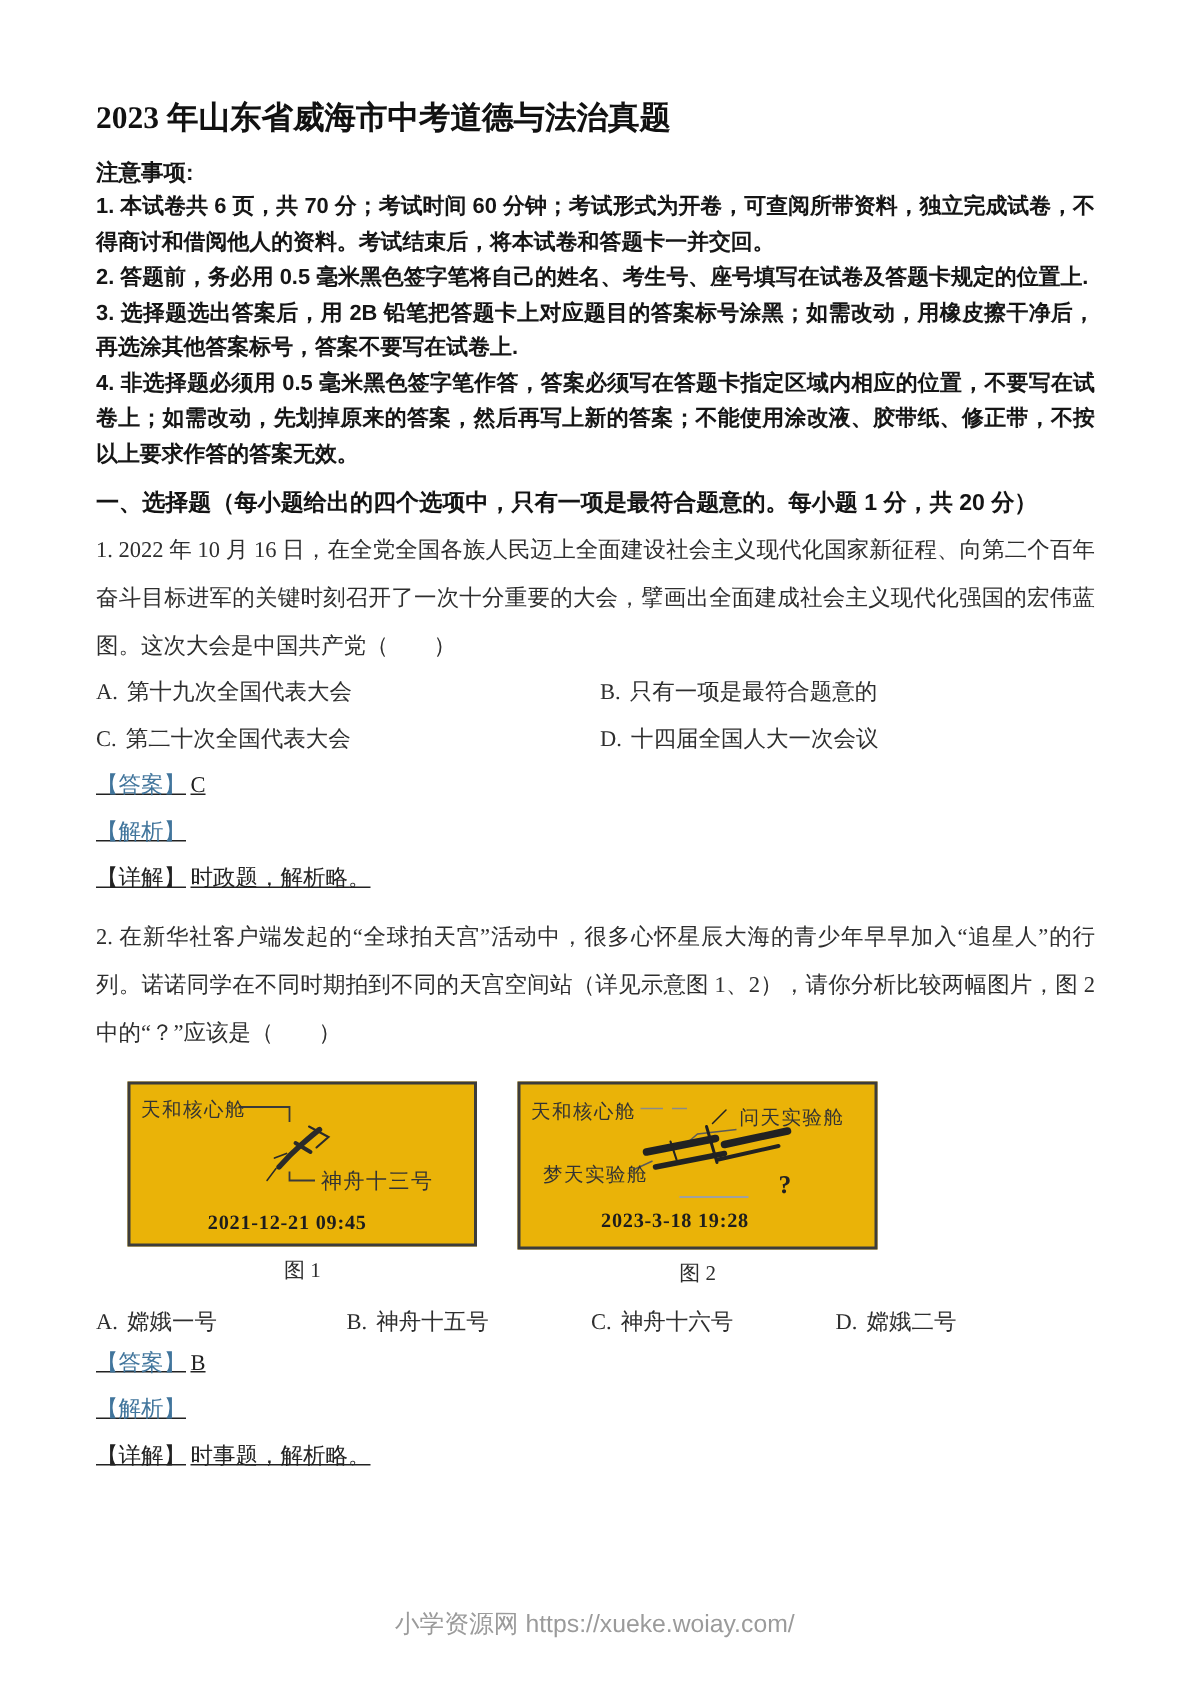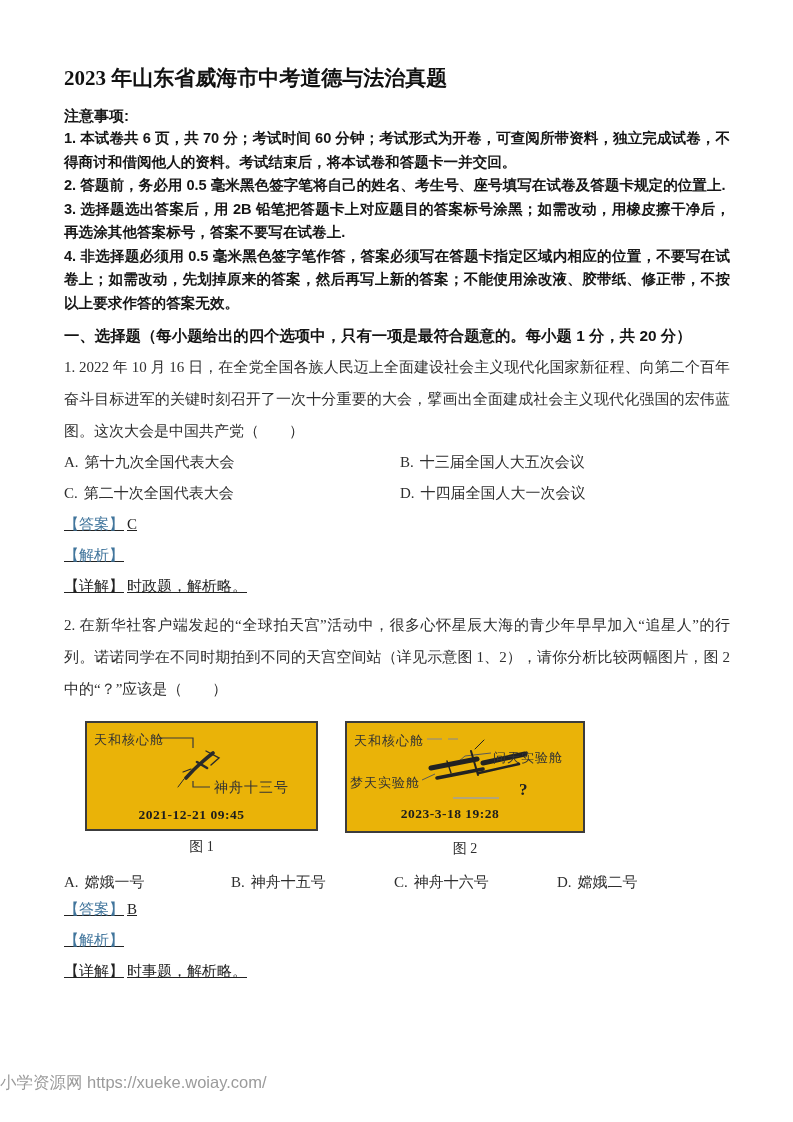--- a/index.html
+++ b/index.html
@@ -61,21 +61,21 @@
   .fdate{
     position:absolute;left:0;right:20px;top:84px;text-align:center;
     font-size:13.5px;font-weight:bold;color:#1d1d1d;letter-spacing:0.5px;
   }
   .fb2 .fdate{top:83px;right:30px;}
   .fq{
     position:absolute;left:172px;top:57px;font-size:17px;font-weight:bold;color:#222;
   }
   .figcap{text-align:center;margin-top:7px;font-size:14px;color:#2e2e2e;}
   .footer{
-    position:absolute;left:0;right:0;bottom:28px;text-align:left;
+    position:absolute;left:0;right:0;bottom:28px;text-align:center;
     font-family:"Liberation Sans","DejaVu Sans",sans-serif;
     font-size:16.5px;color:var(--footer-gray,#9b9b9b);
   }
 </style>
 </head>
 <body>
 
 <div class="page">
 
   <h1 class="title">2023 年山东省威海市中考道德与法治真题</h1>
@@ -84,21 +84,21 @@
   <p class="notice">1. 本试卷共 6 页，共 70 分；考试时间 60 分钟；考试形式为开卷，可查阅所带资料，独立完成试卷，不得商讨和借阅他人的资料。考试结束后，将本试卷和答题卡一并交回。</p>
   <p class="notice">2. 答题前，务必用 0.5 毫米黑色签字笔将自己的姓名、考生号、座号填写在试卷及答题卡规定的位置上.</p>
   <p class="notice">3. 选择题选出答案后，用 2B 铅笔把答题卡上对应题目的答案标号涂黑；如需改动，用橡皮擦干净后，再选涂其他答案标号，答案不要写在试卷上.</p>
   <p class="notice">4. 非选择题必须用 0.5 毫米黑色签字笔作答，答案必须写在答题卡指定区域内相应的位置，不要写在试卷上；如需改动，先划掉原来的答案，然后再写上新的答案；不能使用涂改液、胶带纸、修正带，不按以上要求作答的答案无效。</p>
 
   <h2 class="section-head">一、选择题（每小题给出的四个选项中，只有一项是最符合题意的。每小题 1 分，共 20 分）</h2>
 
   <p class="stem">1. 2022 年 10 月 16 日，在全党全国各族人民迈上全面建设社会主义现代化国家新征程、向第二个百年奋斗目标进军的关键时刻召开了一次十分重要的大会，擘画出全面建成社会主义现代化强国的宏伟蓝图。这次大会是中国共产党（　　）</p>
   <div class="opts2">
     <span class="opt"><span class="lbl">A.</span><span>第十九次全国代表大会</span></span>
-    <span class="opt"><span class="lbl">B.</span><span>十三届全国人大五次会议</span></span>
+    <span class="opt"><span class="lbl">B.</span><span>只有一项是最符合题意的</span></span>
     <span class="opt"><span class="lbl">C.</span><span>第二十次全国代表大会</span></span>
     <span class="opt"><span class="lbl">D.</span><span>十四届全国人大一次会议</span></span>
   </div>
   <p class="tagline"><span class="tag-blue">【答案】</span><span class="val">C</span></p>
   <p class="tagline"><span class="tag-blue">【解析】</span></p>
   <p class="tagline"><span>【详解】</span><span class="val">时政题，解析略。</span></p>
 
   <p class="stem q2">2. 在新华社客户端发起的“全球拍天宫”活动中，很多心怀星辰大海的青少年早早加入“追星人”的行列。诺诺同学在不同时期拍到不同的天宫空间站（详见示意图 1、2），请你分析比较两幅图片，图 2 中的“？”应该是（　　）</p>
 
   <div class="figrow">
@@ -136,22 +136,22 @@
             <path d="M136 40 L178 31" stroke-width="5"></path>
             <path d="M132 50 L172 41" stroke-width="2.6"></path>
             <path d="M124 28 L131 52" stroke-width="2"></path>
             <path d="M128 26 L137 17" stroke-width="1"></path>
             <path d="M100 38 L104 50" stroke-width="1.4"></path>
           </g>
           <polyline points="75,57 88,51" fill="none" stroke="#5a5a5a" stroke-width="1"></polyline>
           <line x1="106" y1="75" x2="152" y2="75" stroke="#a0a0a0" stroke-width="1.3"></line>
         </svg>
         <div class="flabel" style="left:7px;top:9px;">天和核心舱</div>
-        <div class="flabel" style="left:146px;top:26px;">问天实验舱</div>
-        <div class="flabel" style="left:3px;top:51px;">梦天实验舱</div>
+        <div class="flabel" style="left:146px;top:13px;">问天实验舱</div>
+        <div class="flabel" style="left:15px;top:51px;">梦天实验舱</div>
         <div class="fq">?</div>
         <div class="fdate">2023-3-18 19:28</div>
       </div>
       <div class="figcap">图 2</div>
     </div>
   </div>
 
   <div class="opts4">
     <span class="opt"><span class="lbl">A.</span><span>嫦娥一号</span></span>
     <span class="opt"><span class="lbl">B.</span><span>神舟十五号</span></span>

